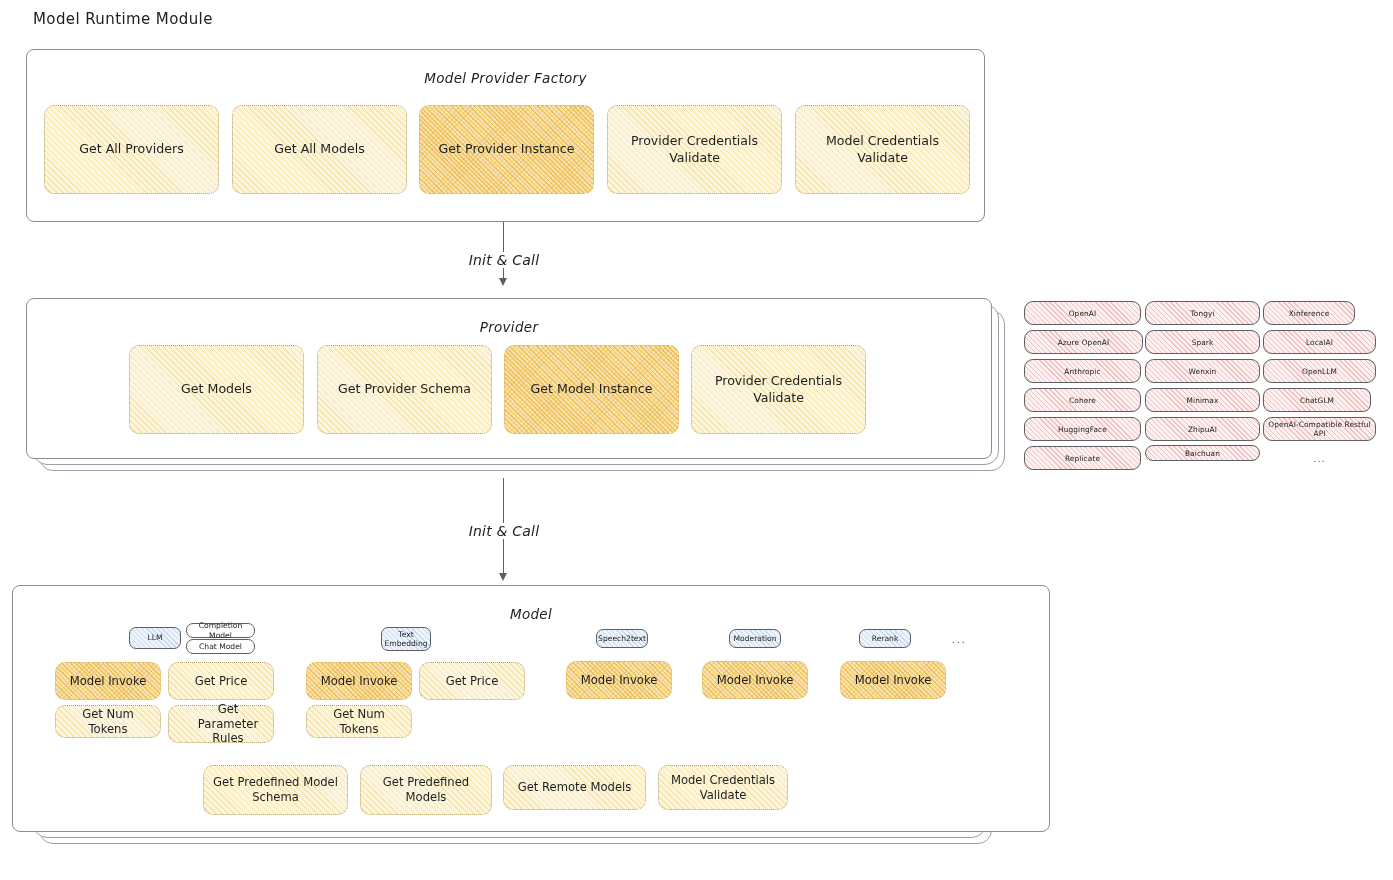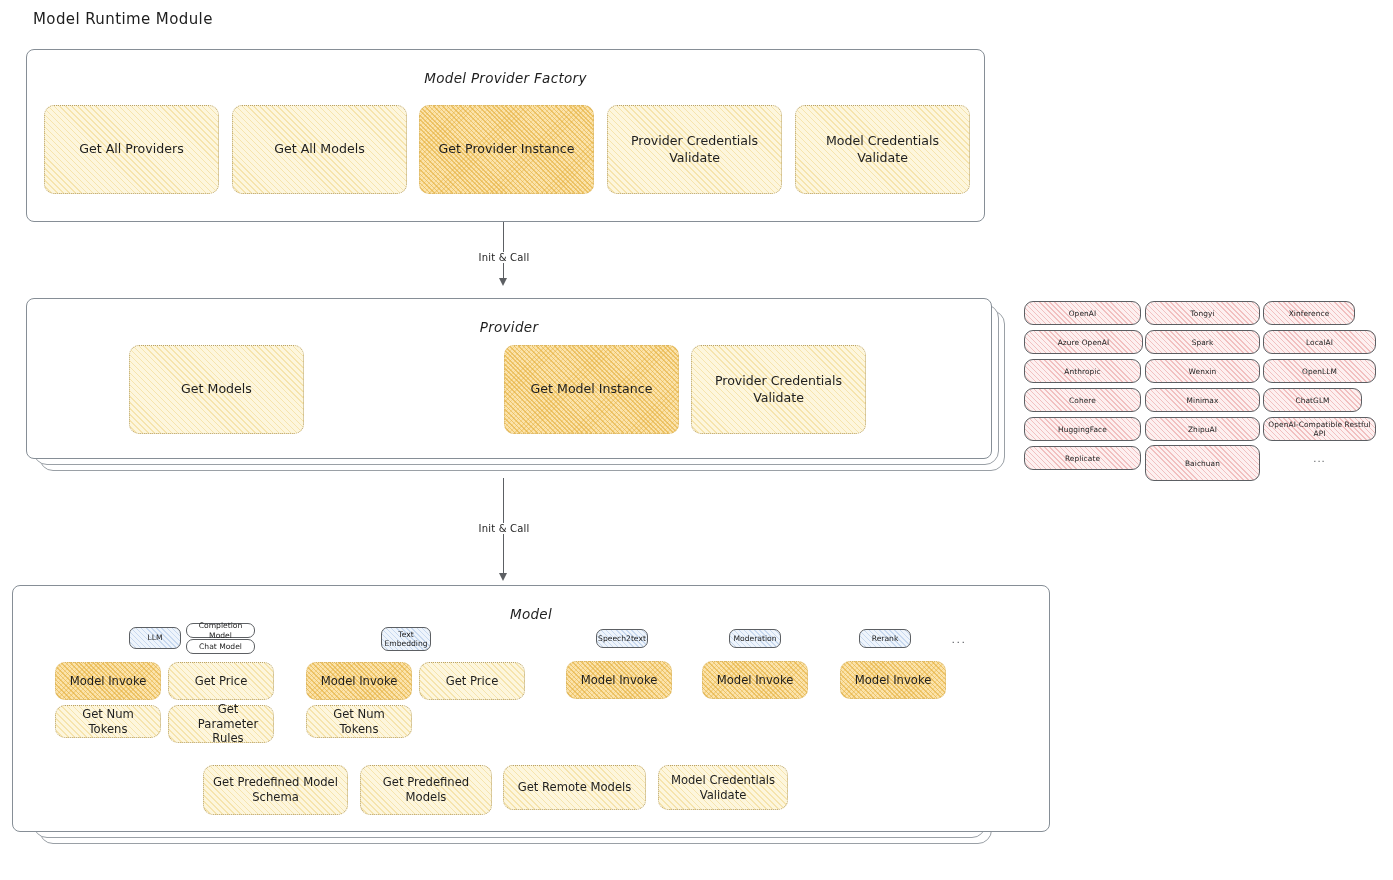--- a/index.html
+++ b/index.html
@@ -127,23 +127,23 @@
     background:#ffffff;
   }
   .dots{
     display:flex;align-items:center;justify-content:center;
     font-size:11px;color:#5c5f63;letter-spacing:1.5px;
   }
 
   
   .conn-line{background:#5c5f63;width:1.2px;}
   .conn-label{
-    font-size:10px;color:#1e1e1e;text-align:center;
+    font-size:14px;color:#1e1e1e;text-align:center;
     letter-spacing:.2px;
-    background:#ffffff;padding:0 3px;
+    background:#ffffff;padding:0 3px;font-style:italic;
   }
   .arrow-head{
     width:0;height:0;
     border-left:4.5px solid transparent;
     border-right:4.5px solid transparent;
     border-top:8px solid #5c5f63;
   }
 </style>
 </head>
 <body>
@@ -178,20 +178,23 @@
 
   <div class="abs deck-layer" style="left:39px;top:310px;width:966px;height:161px;"></div>
   <div class="abs deck-layer" style="left:33px;top:304px;width:966px;height:161px;"></div>
   <div class="abs card" style="left:26px;top:298px;width:966px;height:161px;">
     <div class="card-title" style="top:20px;">Provider</div>
   </div>
 
   <div class="abs hatch" style="left:129px;top:345px;width:175px;height:89px;">
     <span>Get Models</span>
   </div>
+  <div class="abs hatch" style="left:317px;top:345px;width:175px;height:89px;">
+    <span>Get Provider Schema</span>
+  </div>
   <div class="abs hatch strong" style="left:504px;top:345px;width:175px;height:89px;">
     <span>Get Model Instance</span>
   </div>
   <div class="abs hatch" style="left:691px;top:345px;width:175px;height:89px;">
     <span>Provider Credentials Validate</span>
   </div>
 
   <div class="abs chip" style="left:1024px;top:301px;width:117px;height:24px;">
     <span>OpenAI</span>
   </div>
@@ -219,34 +222,34 @@
   </div>
   <div class="abs chip" style="left:1145px;top:359px;width:115px;height:24px;">
     <span>Wenxin</span>
   </div>
   <div class="abs chip" style="left:1145px;top:388px;width:115px;height:24px;">
     <span>Minimax</span>
   </div>
   <div class="abs chip" style="left:1145px;top:417px;width:115px;height:24px;">
     <span>ZhipuAI</span>
   </div>
-  <div class="abs chip" style="left:1145px;top:445px;width:115px;height:36px;">
+  <div class="abs chip" style="left:1145px;top:445px;width:115px;height:16px;">
     <span>Baichuan</span>
   </div>
 
   <div class="abs chip" style="left:1263px;top:301px;width:92px;height:24px;">
     <span>Xinference</span>
   </div>
   <div class="abs chip" style="left:1263px;top:330px;width:113px;height:24px;">
     <span>LocalAI</span>
   </div>
   <div class="abs chip" style="left:1263px;top:359px;width:113px;height:24px;">
     <span>OpenLLM</span>
   </div>
-  <div class="abs chip" style="left:1263px;top:388px;width:99px;height:24px;">
+  <div class="abs chip" style="left:1263px;top:388px;width:108px;height:24px;border-radius:8px;">
     <span>ChatGLM</span>
   </div>
   <div class="abs chip" style="left:1263px;top:417px;width:113px;height:24px;">
     <span>OpenAI-Compatible Restful API</span>
   </div>
   <div class="abs chip-ellipsis" style="left:1263px;top:448px;width:113px;height:20px;">...</div>
 
   <div class="abs conn-line" style="left:503px;top:478px;height:97px;"></div>
   <div class="abs conn-label" style="left:462px;top:523px;width:84px;">Init &amp; Call</div>
   <div class="abs arrow-head" style="left:499px;top:573px;"></div>

